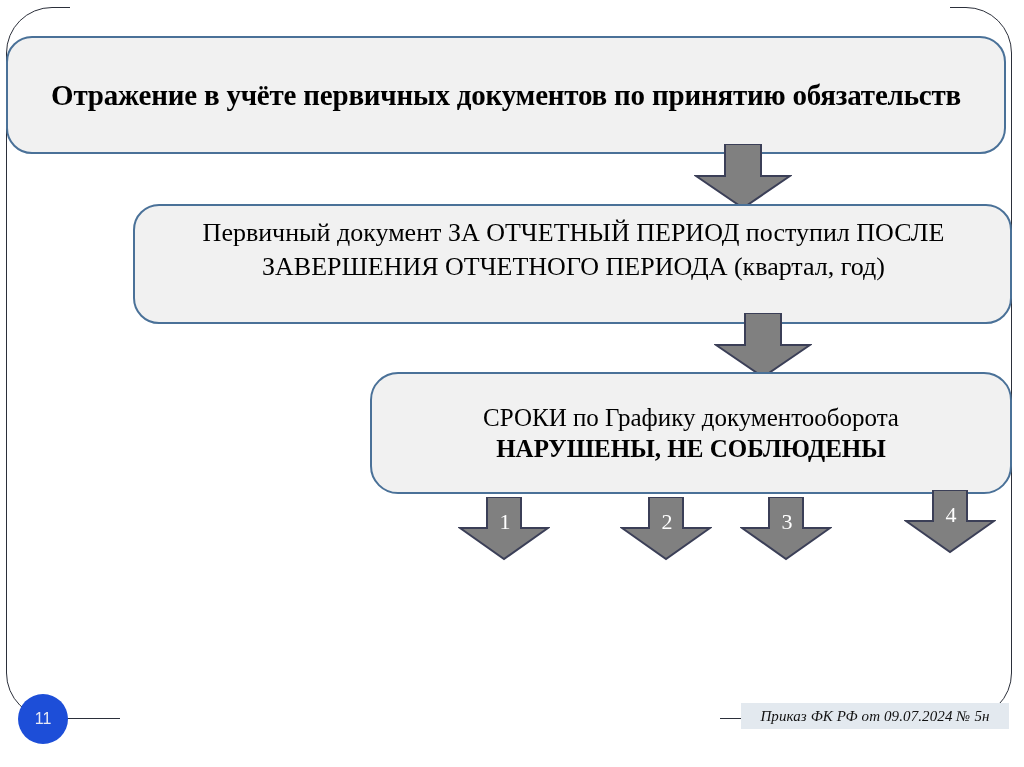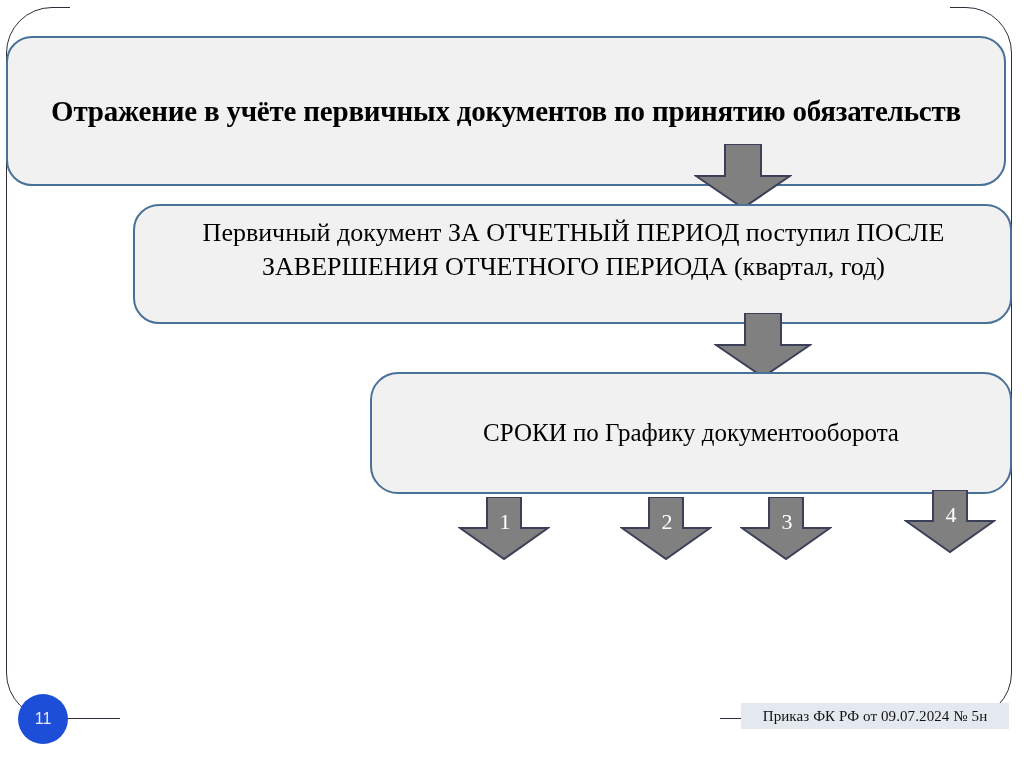--- a/index.html
+++ b/index.html
@@ -61,21 +61,21 @@
     display: flex;
     align-items: center;
     justify-content: center;
     color: #000000;
   }
 
   #title-box {
     left: 6px;
     top: 36px;
     width: 1000px;
-    height: 150px;
+    height: 118px;
     border-radius: 26px;
     padding: 3px 36px;
   }
   #title-text {
     font-size: 29px;
     font-weight: bold;
     text-align: center;
     line-height: 1.32;
     letter-spacing: -0.2px;
   }
@@ -159,20 +159,21 @@
     top: 703px;
     width: 268px;
     height: 26px;
     background: #e3e9ef;
     color: #121212;
     font-size: 15px;
     display: flex;
     align-items: center;
     justify-content: center;
     letter-spacing: 0.1px;
+    font-style: italic;
   }
 </style>
 </head>
 <body>
 
 <div id="slide">
 
   <div class="slide-frame"></div>
   <div class="frame-mask-top"></div>
   <div class="frame-mask-bottom"></div>
@@ -192,20 +193,21 @@
   </div>
 
   <div class="arrow" style="left:714px; top:313px;">
     <svg width="98" height="66" viewBox="0 0 98 66" xmlns="http://www.w3.org/2000/svg">
       <polygon points="31,0 67,0 67,32 96,32 49,64 2,32 31,32" fill="#808080" stroke="#3b3f57" stroke-width="2"></polygon>
     </svg>
   </div>
 
   <div class="rbox" id="box3">
     <div id="box3-line1">СРОКИ по Графику документооборота</div>
+    <div id="box3-line2">НАРУШЕНЫ, НЕ СОБЛЮДЕНЫ</div>
   </div>
 
   <div class="arrow" style="left:458px; top:497px;">
     <svg width="92" height="64" viewBox="0 0 92 64" xmlns="http://www.w3.org/2000/svg">
       <polygon points="29,0 63,0 63,31 90,31 46,62 2,31 29,31" fill="#808080" stroke="#3b3f57" stroke-width="2"></polygon>
     </svg>
     <div class="arrow-num">1</div>
   </div>
 
   <div class="arrow" style="left:620px; top:497px;">

